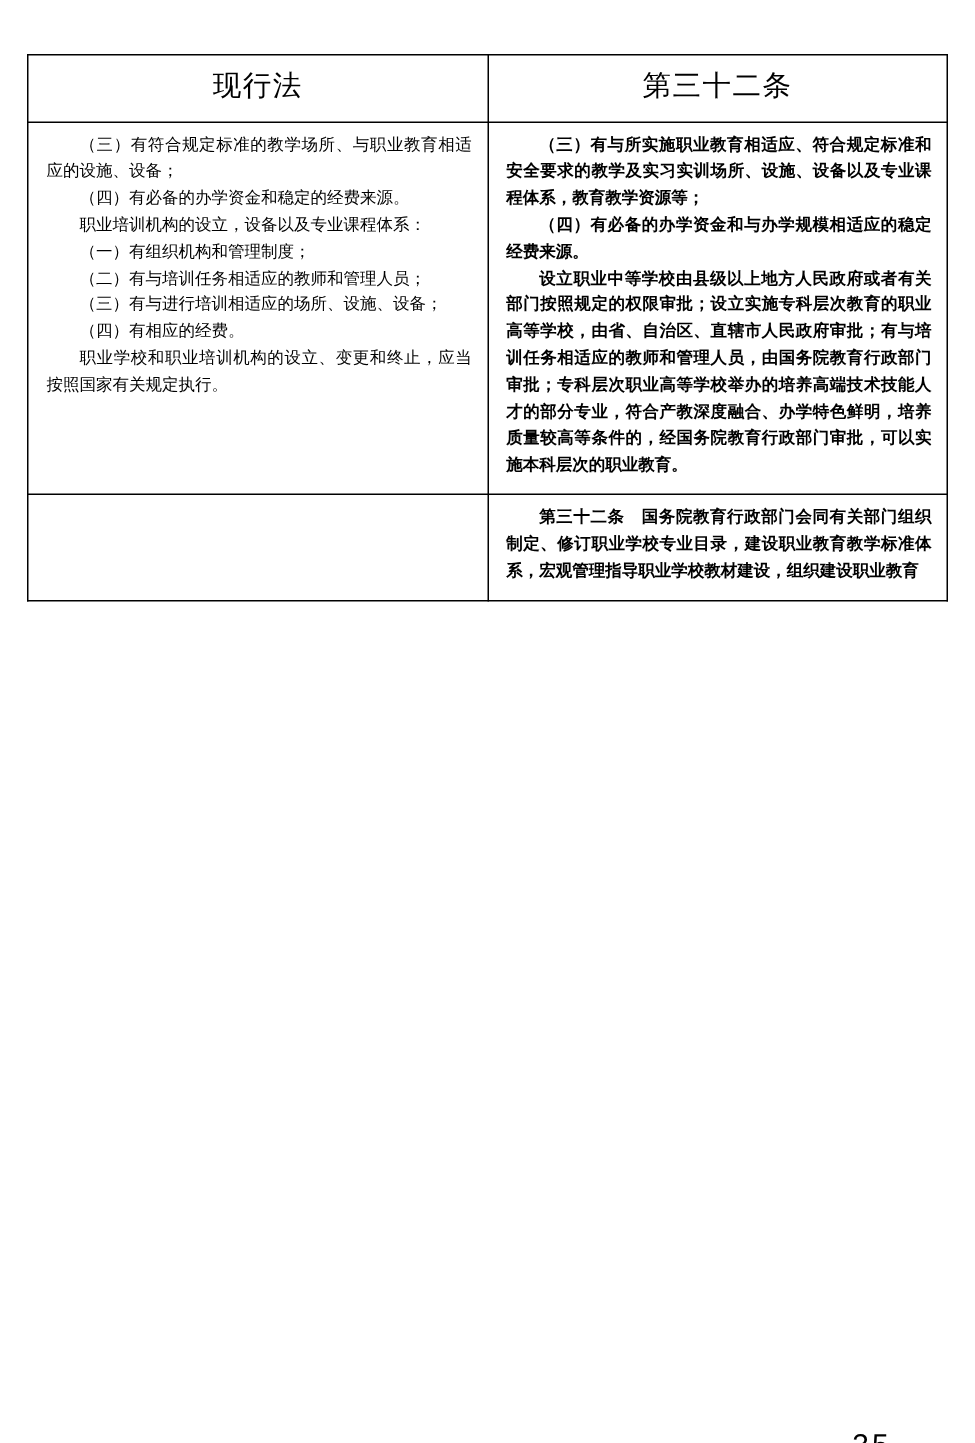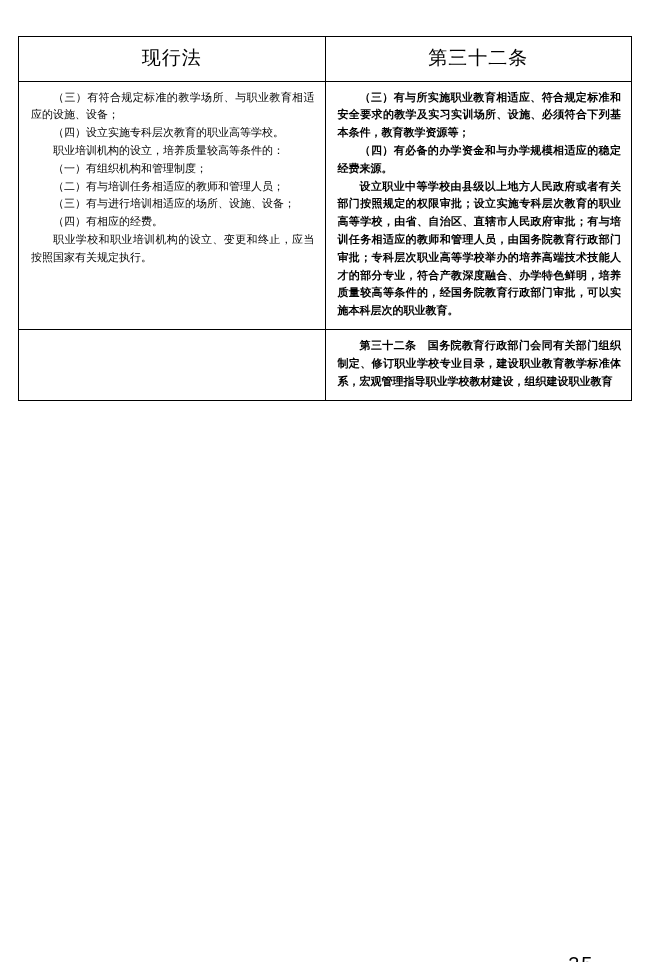--- a/index.html
+++ b/index.html
@@ -88,32 +88,32 @@
       <tr>
         <th>现行法</th>
         <th>第三十二条</th>
       </tr>
     </thead>
     <tbody>
       <tr>
         <td>
           <div class="cellbody left">
             <p>（三）有符合规定标准的教学场所、与职业教育相适应的设施、设备；</p>
-            <p>（四）设立实施专科层次教育的职业高等学校。</p>
-            <p>职业培训机构的设立，培养质量较高等条件的：</p>
+            <p>（四）有必备的办学资金和稳定的经费来源。</p>
+            <p>职业培训机构的设立，设备以及专业课程体系：</p>
             <p>（一）有组织机构和管理制度；</p>
             <p>（二）有与培训任务相适应的教师和管理人员；</p>
             <p>（三）有与进行培训相适应的场所、设施、设备；</p>
             <p>（四）有相应的经费。</p>
             <p>职业学校和职业培训机构的设立、变更和终止，应当按照国家有关规定执行。</p>
           </div>
         </td>
         <td>
           <div class="cellbody right">
-            <p>（三）有与所实施职业教育相适应、符合规定标准和安全要求的教学及实习实训场所、设施、必须符合下列基本条件，教育教学资源等；</p>
+            <p>（三）有与所实施职业教育相适应、符合规定标准和安全要求的教学及实习实训场所、设施、设备以及专业课程体系，教育教学资源等；</p>
             <p>（四）有必备的办学资金和与办学规模相适应的稳定经费来源。</p>
             <p>设立职业中等学校由县级以上地方人民政府或者有关部门按照规定的权限审批；设立实施专科层次教育的职业高等学校，由省、自治区、直辖市人民政府审批；有与培训任务相适应的教师和管理人员，由国务院教育行政部门审批；专科层次职业高等学校举办的培养高端技术技能人才的部分专业，符合产教深度融合、办学特色鲜明，培养质量较高等条件的，经国务院教育行政部门审批，可以实施本科层次的职业教育。</p>
           </div>
         </td>
       </tr>
       <tr>
         <td>
           <div class="cellbody left spacer-cell"></div>
         </td>
         <td>

